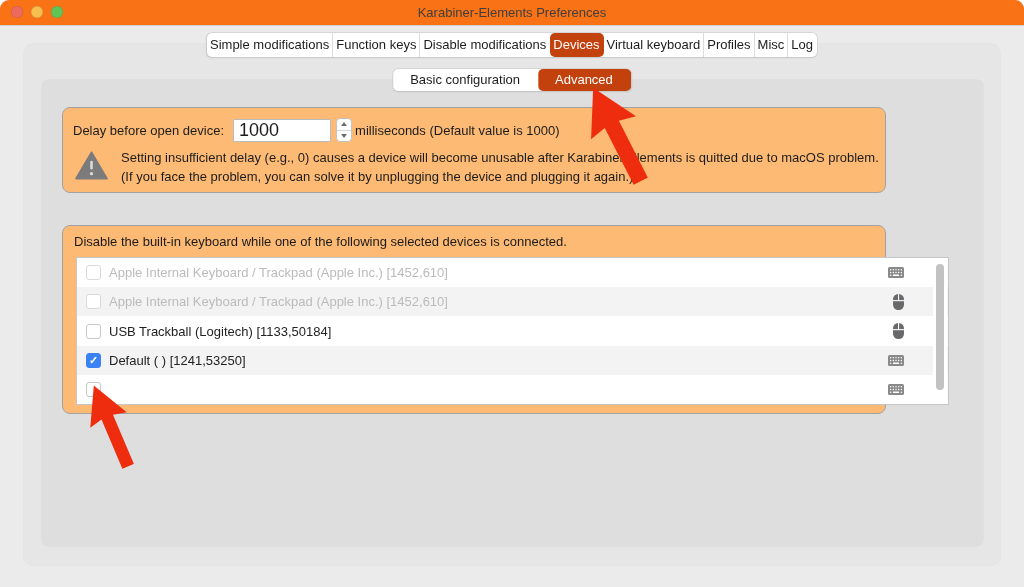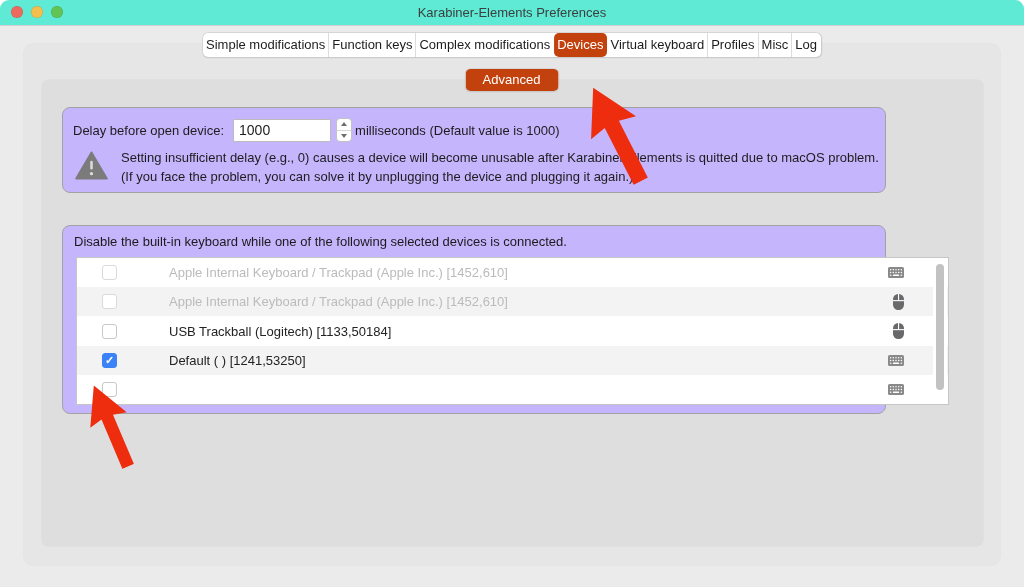--- a/index.html
+++ b/index.html
@@ -1,20 +1,20 @@
 <!DOCTYPE html>
 <html><head>
 <meta charset="utf-8">
 <style>
   html,body{margin:0;padding:0;background:#ffffff;}
   body{width:1024px;height:587px;position:relative;font-family:"Liberation Sans",sans-serif;overflow:hidden;}
   .window{position:absolute;inset:0;background:#ecebec;border-radius:9px 9px 0 0;overflow:hidden;}
 
   
-  .titlebar{position:absolute;left:0;top:0;width:100%;height:25px;background:#5eead4;border-bottom:1px solid #d2d1d2;}
+  .titlebar{position:absolute;left:0;top:0;width:100%;height:25px;background:#f97316;border-bottom:1px solid #d2d1d2;}
   .traffic{position:absolute;left:11px;top:6px;display:flex;gap:8px;}
   .light{width:12px;height:12px;border-radius:50%;box-shadow:inset 0 0 0 0.5px rgba(0,0,0,0.15);}
   .light.red{background:#ed6a5f;}
   .light.yellow{background:#f5bf4f;}
   .light.green{background:#61c455;}
   .win-title{text-align:center;line-height:25px;font-size:13px;color:#3e3e3e;}
 
   
   .outer-panel{position:absolute;left:24px;top:44px;width:976px;height:521px;background:#e7e6e7;border-radius:8px;box-shadow:0 0 0 0.5px rgba(0,0,0,0.05);}
   .inner-panel{position:absolute;left:42px;top:80px;width:941px;height:466px;background:#dfdedf;border-radius:6px;box-shadow:0 0 0 0.5px rgba(0,0,0,0.05);}
@@ -23,44 +23,44 @@
   .segbar{position:absolute;left:50%;transform:translateX(-50%);display:flex;background:#ffffff;border-radius:5px;box-shadow:0 0 0 0.5px #c8c7c8,0 0.5px 1.5px rgba(0,0,0,0.12);z-index:10;white-space:nowrap;}
   .main-tabs{top:33px;}
   .sub-tabs{top:69px;}
   .seg{font-size:13px;line-height:16px;color:#1d1d1d;padding:4px 3px;border-right:1px solid #dddcdd;cursor:default;}
   .sub-tabs .seg{padding:3px 17px;}
   .seg:last-child{border-right:1px solid transparent;text-align:center;}
   .seg.before-selected{border-right-color:transparent;}
   .seg.selected{background:#c2410c;color:#ffffff;border-radius:5px;border-right-color:transparent;}
 
   
-  .gbox{position:absolute;left:62px;width:824px;border:1px solid #a3a2a3;border-radius:8px;background:#c4b5fd;box-sizing:border-box;}
+  .gbox{position:absolute;left:62px;width:824px;border:1px solid #a3a2a3;border-radius:8px;background:#fdba74;box-sizing:border-box;}
   .gbox.delay{top:107px;height:86px;}
   .gbox.devices{top:225px;height:189px;}
 
   
   .delay-row{position:absolute;left:10px;top:8px;display:flex;align-items:center;height:28px;}
   .delay-label{font-size:13px;color:#1c1c1c;margin-right:9px;}
-  .delay-input{width:86px;height:19px;border:1px solid #bcbbbc;border-radius:1px;background:#fff;font-family:"Liberation Sans",sans-serif;font-size:14px;color:#1c1c1c;padding:1px 5px;}
+  .delay-input{width:86px;height:19px;border:1px solid #bcbbbc;border-radius:1px;background:#fff;font-family:"Liberation Sans",sans-serif;font-size:18px;color:#1c1c1c;padding:1px 5px;}
   .stepper{width:14px;height:22px;margin-left:5px;background:#fff;border:1px solid #c3c2c3;border-radius:4px;display:flex;flex-direction:column;overflow:hidden;}
   .step{flex:1;display:flex;align-items:center;justify-content:center;}
   .step-up{border-bottom:1px solid #d8d7d8;}
   .tri-up{width:0;height:0;border-left:3.5px solid transparent;border-right:3.5px solid transparent;border-bottom:4.5px solid #6d6d6d;}
   .tri-down{width:0;height:0;border-left:3.5px solid transparent;border-right:3.5px solid transparent;border-top:4.5px solid #6d6d6d;}
   .delay-suffix{font-size:13px;color:#1c1c1c;margin-left:3px;}
 
   
   .warn-row{position:absolute;left:10px;top:40px;display:flex;align-items:center;gap:13px;}
   .warn-icon{flex:none;color:#7c7b7c;margin-left:2px;}
   .warn-text{font-size:13px;color:#1d1d1d;line-height:19px;}
 
   
   .list-heading{position:absolute;left:11px;top:8px;font-size:13px;color:#1b1b1b;}
   .device-list{position:absolute;left:13px;top:31px;width:873px;height:148px;background:#ffffff;border:1px solid #c7c6c7;box-sizing:border-box;display:flex;flex-direction:column;overflow:hidden;}
-  .row{flex:1;display:flex;align-items:center;padding:0 44px 0 25px;background:#ffffff;gap:44px;}
+  .row{flex:1;display:flex;align-items:center;padding:0 44px 0 9px;background:#ffffff;}
   .row.alt{background:#f4f3f4;}
   .cb{flex:none;width:13px;height:13px;border:1px solid #c9c8c9;border-radius:3px;background:#fff;margin-right:8px;position:relative;box-sizing:content-box;}
   .row.disabled .cb{border-color:#dbdadb;}
   .cb.checked{background:#3c82f7;border-color:#3c82f7;}
   .cb .check{position:absolute;left:0;top:-1px;width:13px;height:13px;color:#fff;font-size:11px;line-height:14px;text-align:center;font-weight:bold;}
   .row-label{font-size:13px;color:#232323;}
   .row.disabled .row-label{color:#bcbbbc;}
   .row-icon{margin-left:auto;display:flex;align-items:center;}
   .row-icon.kb{color:#8a898a;}
   .row-icon.ms{color:#69686a;}
@@ -86,28 +86,29 @@
     </div>
     <div class="win-title">Karabiner-Elements Preferences</div>
   </div>
 
   <div class="outer-panel"></div>
   <div class="inner-panel"></div>
 
   <div class="segbar main-tabs">
       <div class="seg">Simple modifications</div>
       <div class="seg">Function keys</div>
-      <div class="seg before-selected">Complex modifications</div>
+      <div class="seg before-selected">Disable modifications</div>
       <div class="seg selected">Devices</div>
       <div class="seg">Virtual keyboard</div>
       <div class="seg">Profiles</div>
       <div class="seg">Misc</div>
       <div class="seg">Log</div>
     </div>
   <div class="segbar sub-tabs">
+      <div class="seg before-selected">Basic configuration</div>
       <div class="seg selected">Advanced</div>
     </div>
 
   <div class="gbox delay">
     <div class="delay-row">
       <span class="delay-label">Delay before open device:</span>
       <input class="delay-input" type="text" value="1000" style="">
       <span class="stepper">
         <span class="step step-up">
             <span class="tri-up"></span>

